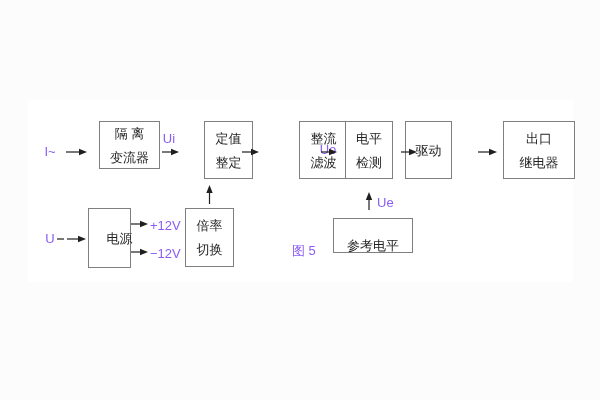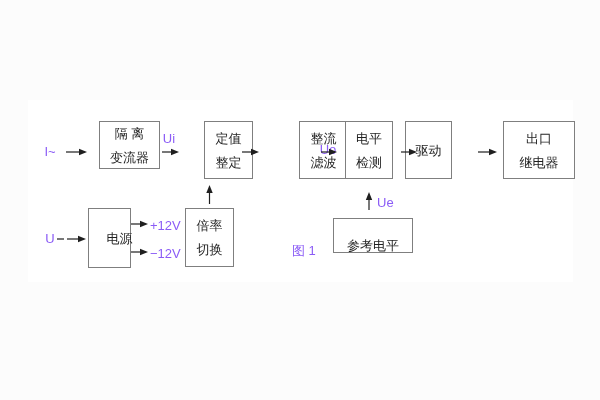--- a/index.html
+++ b/index.html
@@ -69,21 +69,21 @@
   <span>参考电平</span>
 </div>
 
 <div class="lbl ctr" style="left:38px;top:144px;width:24px;">I~</div>
 <div class="lbl ctr" style="left:158px;top:131px;width:22px;">Ui</div>
 <div class="lbl ctr" style="left:317px;top:142px;width:22px;">Uo</div>
 <div class="lbl" style="left:377px;top:195px;">Ue</div>
 <div class="lbl" style="left:150px;top:218px;">+12V</div>
 <div class="lbl" style="left:150px;top:246px;">−12V</div>
 <div class="lbl ctr" style="left:42px;top:231px;width:16px;">U</div>
-<div class="lbl" style="left:292px;top:243px;">图 1</div>
+<div class="lbl" style="left:292px;top:243px;">图 5</div>
 
 <svg class="overlay" viewBox="0 0 600 400">
   <g>
     <line class="ln" x1="66" y1="152" x2="80" y2="152"></line>
     <polygon class="hd" points="87,152 79,148.8 79,155.2"></polygon>
   </g>
   <g>
     <line class="ln" x1="162" y1="152" x2="172" y2="152"></line>
     <polygon class="hd" points="179,152 171,148.8 171,155.2"></polygon>
   </g>

